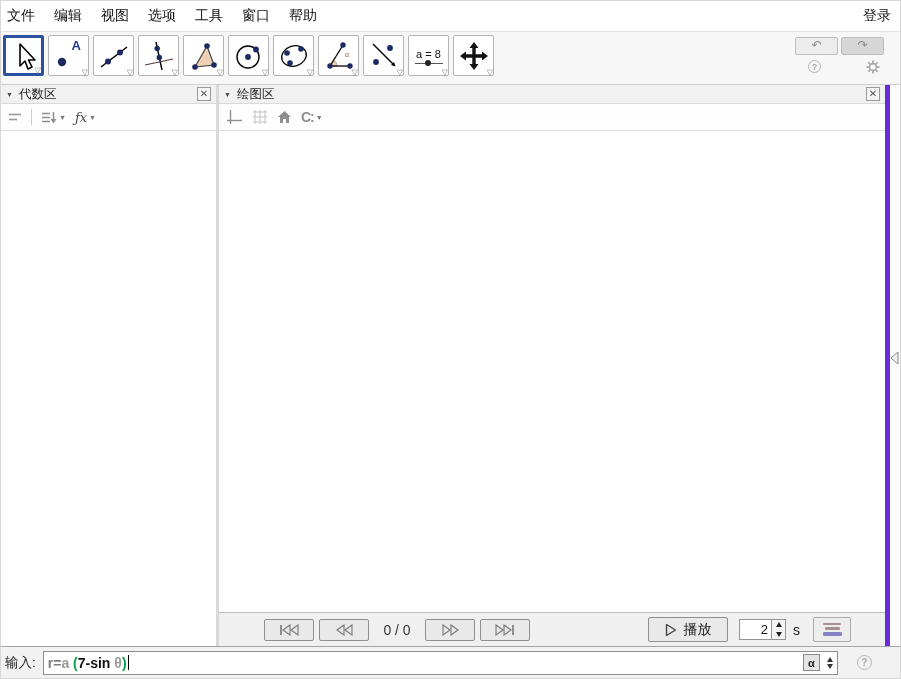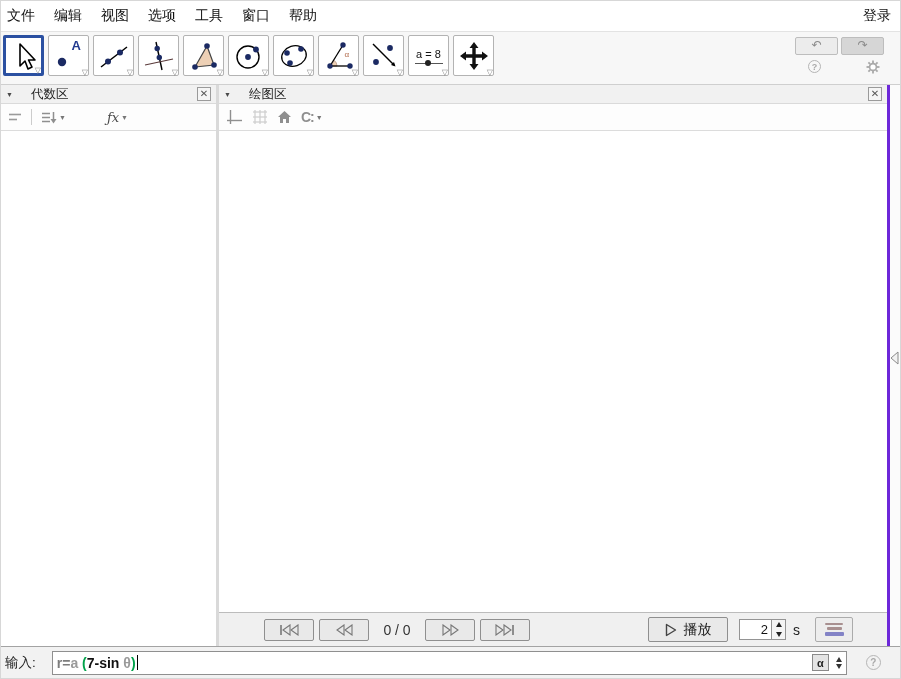--- a/index.html
+++ b/index.html
@@ -42,34 +42,34 @@
   .hr-row { display:flex; justify-content:space-between; padding:0 7px 0 13px; margin-top:5px; }
   .help-circle { width:13px; height:13px; border:1.4px solid #b5b5b5; border-radius:50%;
                  color:#a9a9a9; font-size:9px; font-weight:bold; display:grid;
                  place-items:center; cursor:pointer; }
 
   
   .main { flex:1; display:flex; min-height:0; background:#fff; }
   .panel { display:flex; flex-direction:column; min-height:0; }
   .algebra-panel { width:215px; flex:0 0 auto; }
   .splitter { width:3px; background:#d9d9d9; cursor:col-resize; flex:0 0 auto; }
-  .graphics-panel { flex:1; border-right:3px solid #6d28d9; }
+  .graphics-panel { flex:1; border-right:5px solid #6d28d9; }
   .panel-header { height:19px; background:#f1f1f1; border-bottom:1px solid #dadada;
-                  display:flex; align-items:center; padding:0 5px; flex:0 0 auto;gap:12px; }
+                  display:flex; align-items:center; padding:0 5px; flex:0 0 auto; }
   .collapse-tri { font-size:8px; color:#4a4a4a; margin-right:6px; cursor:pointer; }
   .panel-title { font-size:12.5px; color:#222; }
   .close-box { margin-left:auto; width:14px; height:14px; border:1px solid #9a9a9a;
                background:#f5f5f5; color:#555; font-size:10px; line-height:12px;
                text-align:center; cursor:pointer; }
   .panel-stylebar { height:27px; background:#fdfdfd; border-bottom:1px solid #dcdcdc;
                     display:flex; align-items:center; padding:0 7px; gap:9px; flex:0 0 auto; }
   .sb-sep { width:1px; height:16px; background:#ccc; }
   .sb-item { display:flex; align-items:center; gap:2px; cursor:pointer; }
   .sb-dd { font-size:8px; color:#777; }
-  .fx { font-family:"DejaVu Serif", serif; font-style:italic; font-size:13px; color:#4a4a4a;margin-left:32px; }
+  .fx { font-family:"DejaVu Serif", serif; font-style:italic; font-size:13px; color:#4a4a4a; }
   .cap-c { font-size:14px; font-weight:bold; color:#8f8f8f; letter-spacing:-1px; }
   .panel-body { flex:1; background:#fff; min-height:0; }
 
   
   .navbar { height:34px; background:#f0f0f0; border-top:1px solid #bcbcbc;
             display:flex; align-items:center; padding:12px 8px; flex:0 0 auto; }
   .nav-btn { width:50px; height:22px; background:#e9e9e9; border:1px solid #8f8f8f;
              border-radius:2px; display:grid; place-items:center; cursor:pointer; }
   .nav-counter { width:56px; text-align:center; font-size:14px; color:#333; }
   .play-btn { margin-left:118px; width:80px; height:25px; background:#e9e9e9;
@@ -96,21 +96,21 @@
   .pr2 { width:15px; background:#a89090; }
   .pr3 { width:19px; height:4.5px; background:#8383c6; }
 
   
   .right-strip { width:10px; background:#fbfbfb; position:relative; flex:0 0 auto; }
   .strip-arrow { position:absolute; left:0; top:266px; cursor:pointer; }
 
   
   .inputbar { height:32px; background:#f2f2f2; border-top:1px solid #a3a3a3;
               display:flex; align-items:center; padding:0 4px; flex:0 0 auto; }
-  .input-label { font-size:13.5px; color:#222; margin-right:16px; white-space:nowrap; }
+  .input-label { font-size:13.5px; color:#222; margin-right:7px; white-space:nowrap; }
   .input-field { width:795px; height:24px; background:#fff; border:1px solid #8f8f8f;
                  display:flex; align-items:center; padding:0 4px; font-size:14px;
                  font-weight:bold; white-space:pre; cursor:text; }
   .seg-gray1 { color:#7d7d7d; } .seg-gray2 { color:#9a9a9a; }
   .seg-black { color:#111; }   .seg-green { color:#00a24a; }
   .caret { display:inline-block; width:1px; height:15px; background:#000; margin-left:1px; }
   .alpha-btn { margin-left:auto; width:17px; height:17px; background:#e4e4e4;
                border:1px solid #8a8a8a; font-size:11px; font-weight:bold; color:#222;
                display:grid; place-items:center; cursor:pointer; }
   .hist-spin { margin-left:7px; display:flex; flex-direction:column; gap:2px;

